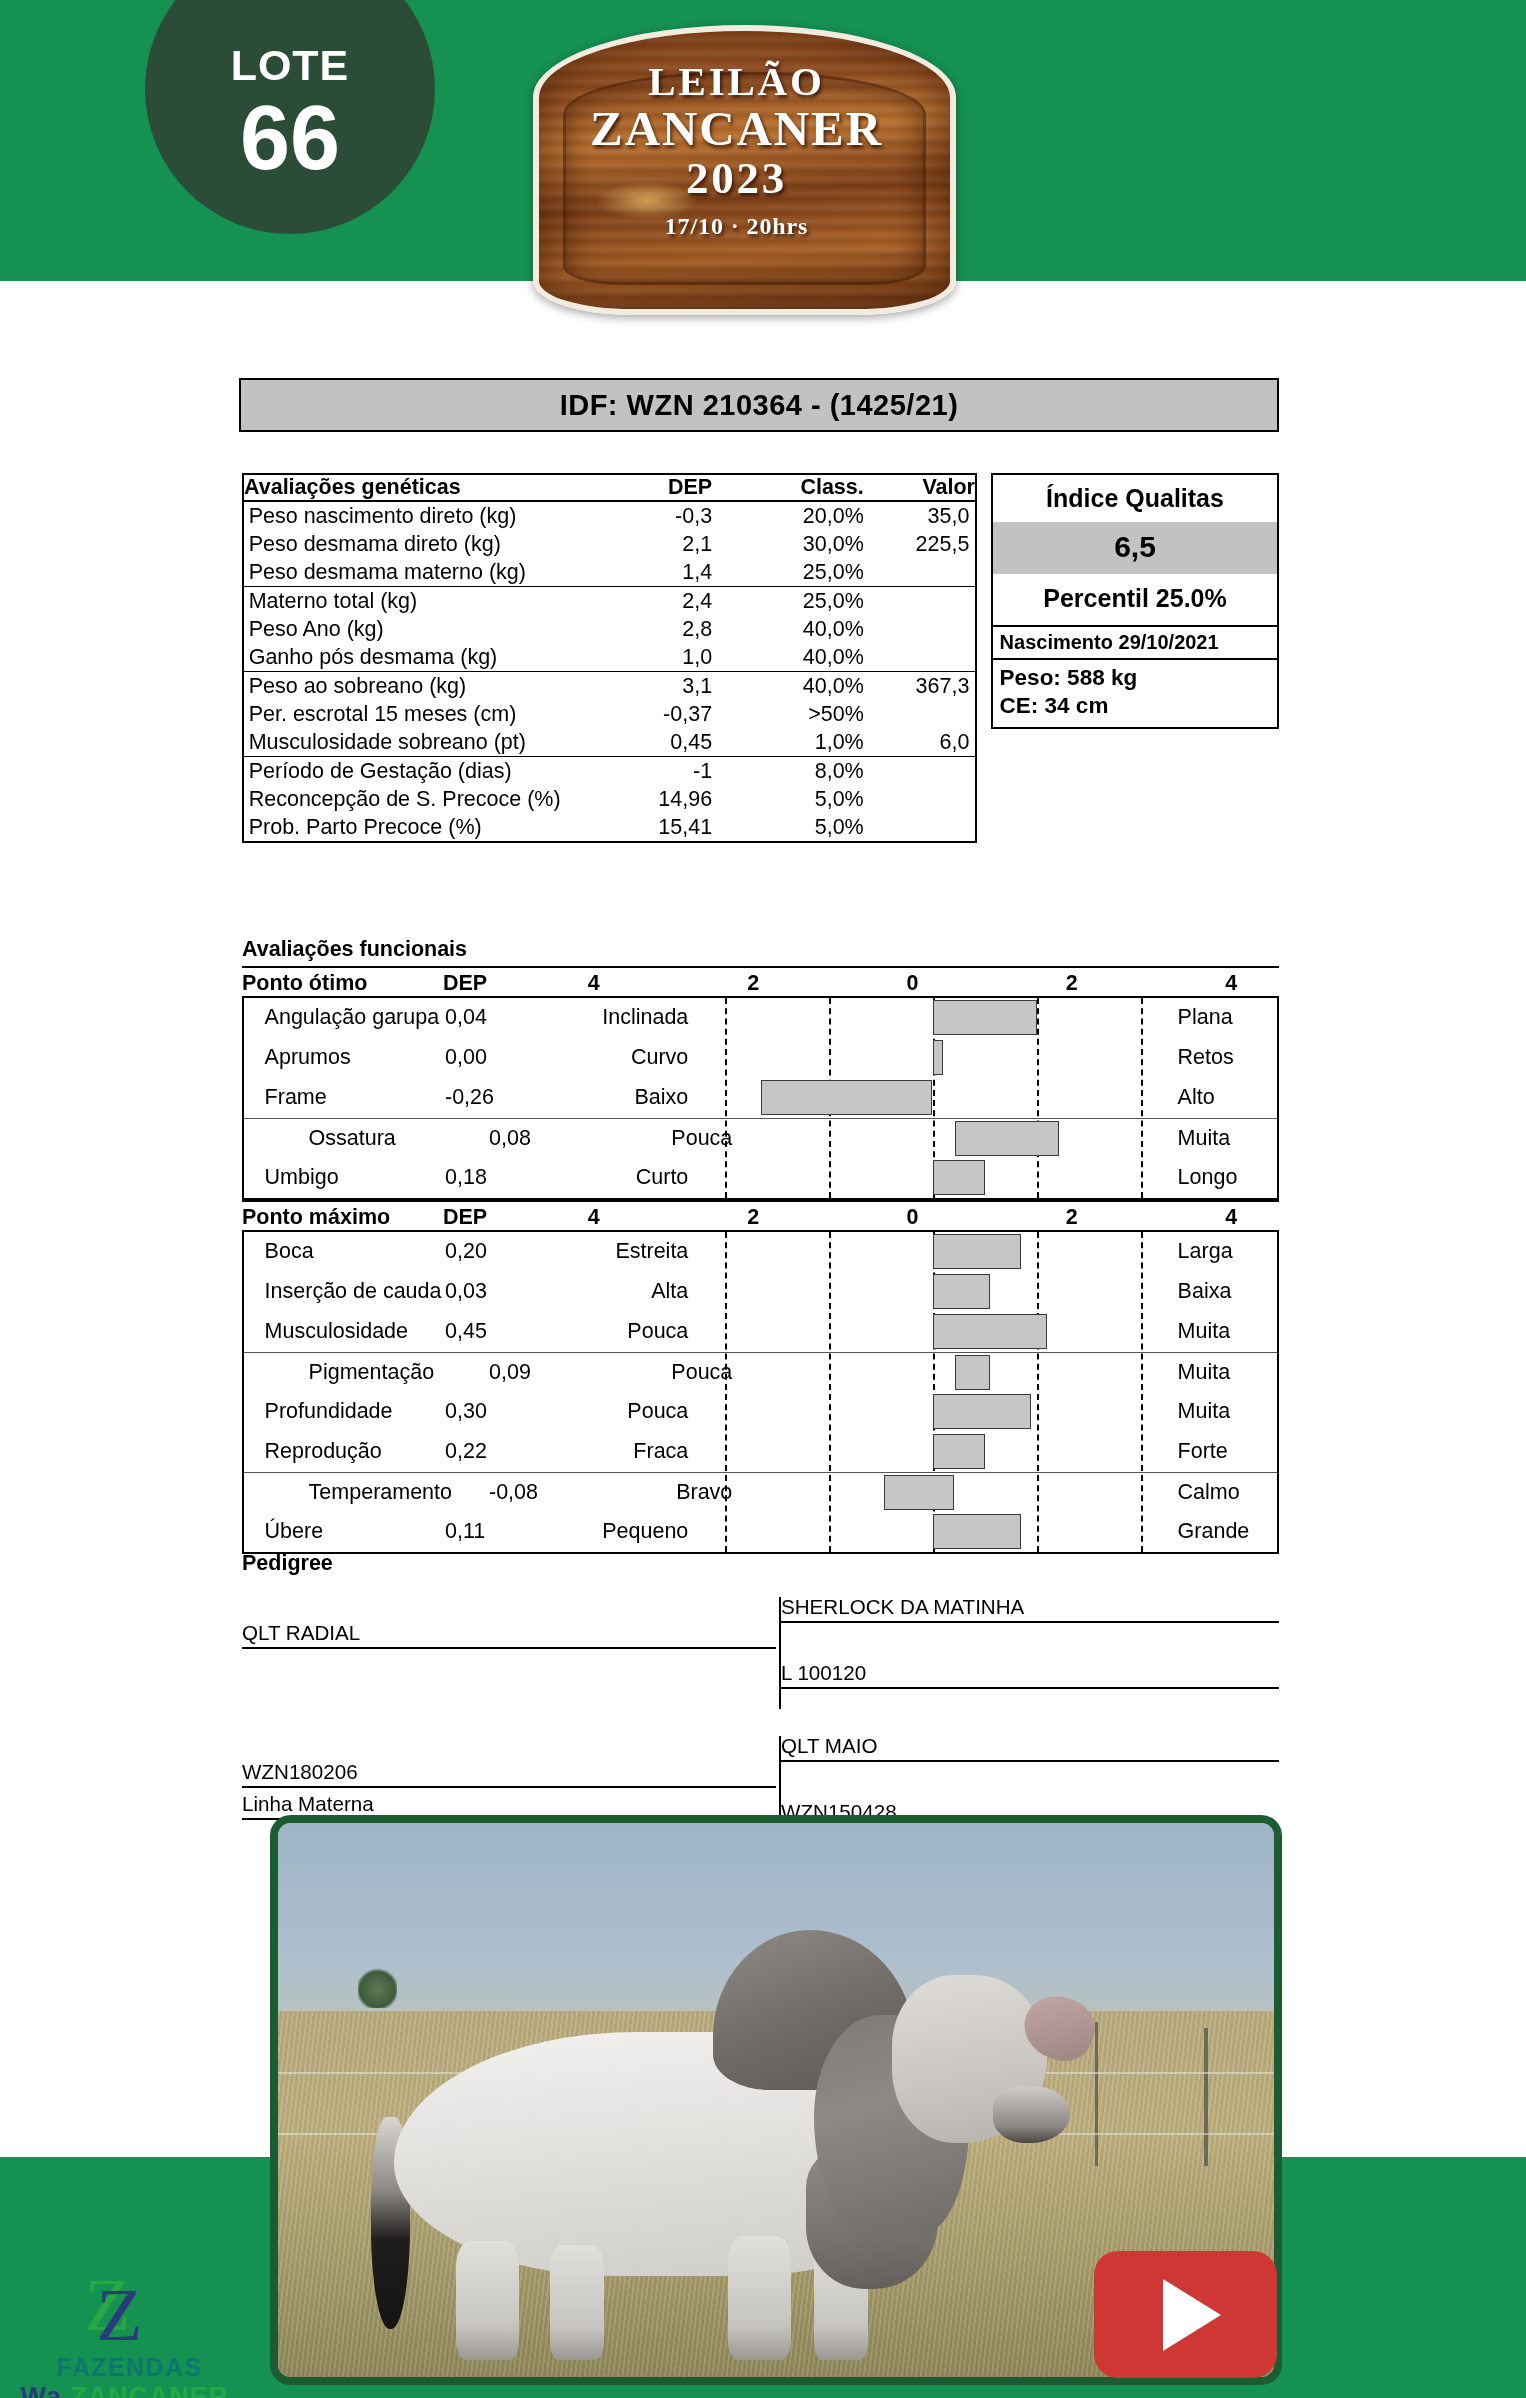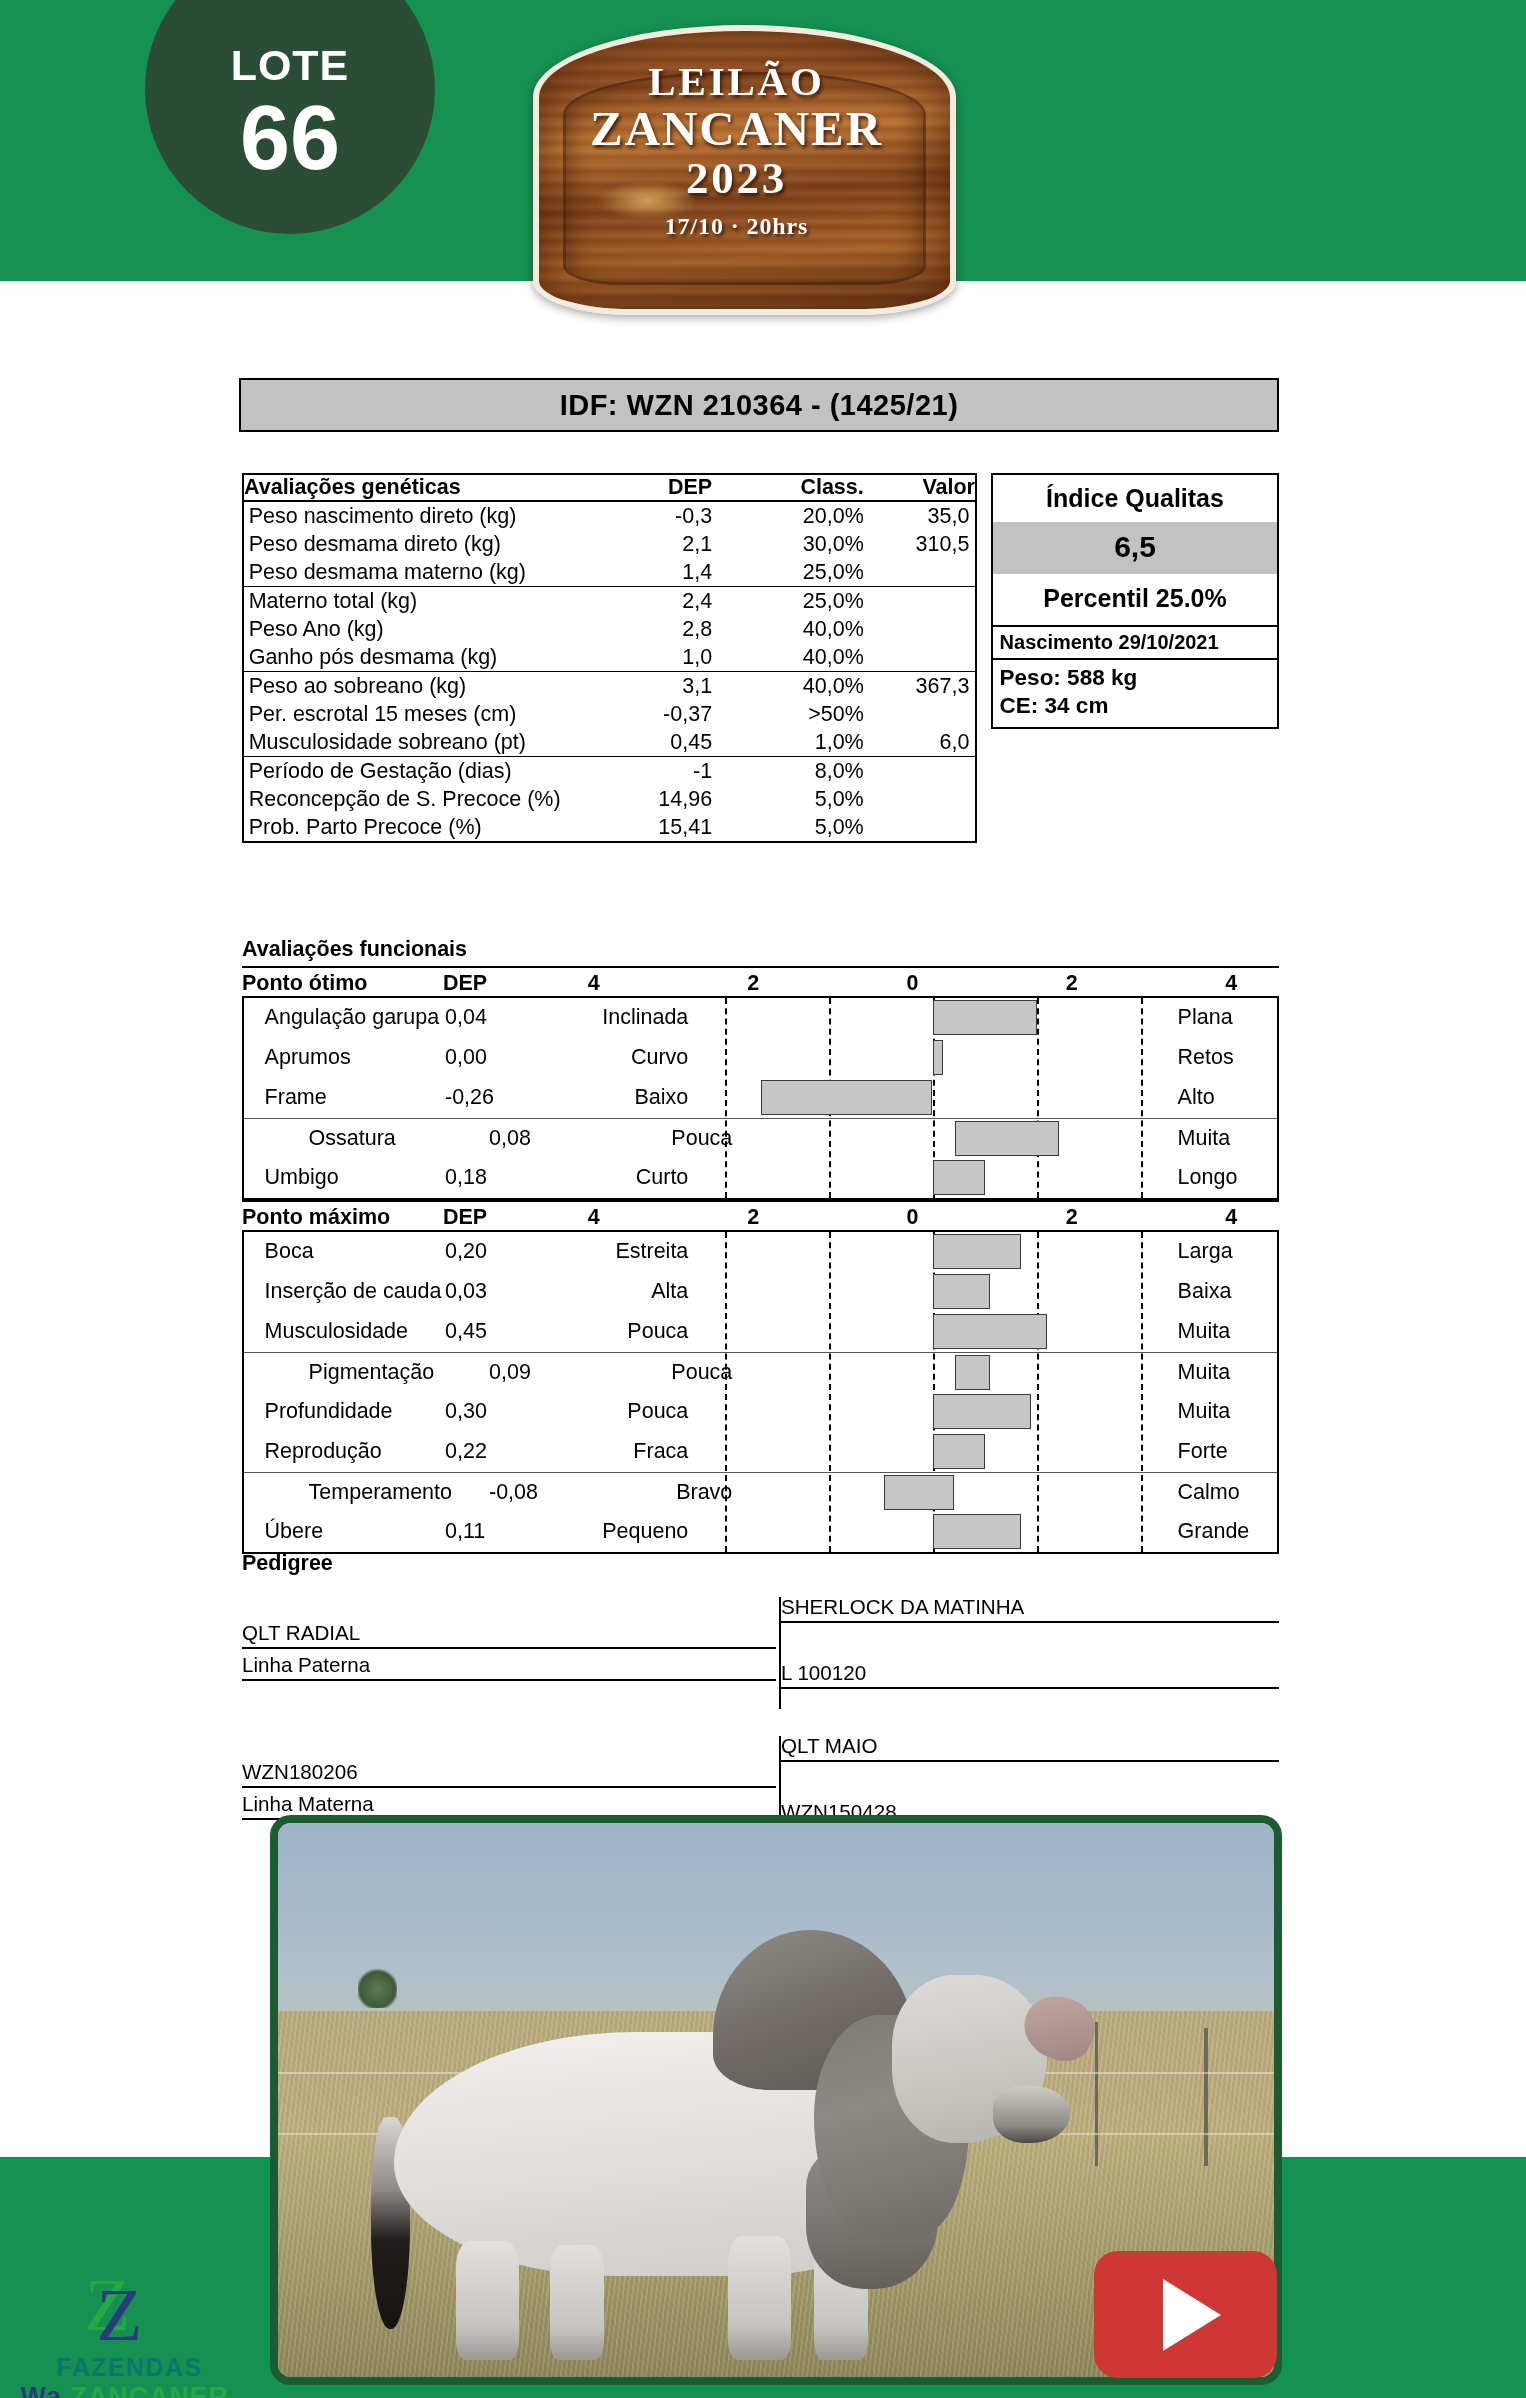--- a/index.html
+++ b/index.html
@@ -321,21 +321,21 @@
           <tr class="gen-row gen-sep-top">
             <td class="lbl">Peso nascimento direto (kg)</td>
             <td class="n">-0,3</td>
             <td class="n">20,0%</td>
             <td class="n pad">35,0</td>
           </tr>
           <tr class="gen-row">
             <td class="lbl">Peso desmama direto (kg)</td>
             <td class="n">2,1</td>
             <td class="n">30,0%</td>
-            <td class="n pad">310,5</td>
+            <td class="n pad">225,5</td>
           </tr>
           <tr class="gen-row">
             <td class="lbl">Peso desmama materno (kg)</td>
             <td class="n">1,4</td>
             <td class="n">25,0%</td>
             <td class="n pad"></td>
           </tr>
           <tr class="gen-row grp-div">
             <td class="lbl">Materno total (kg)</td>
             <td class="n">2,4</td>
@@ -574,21 +574,20 @@
 
   <div class="ped-wrap">
     <div class="ped-title">Pedigree</div>
     <div class="ped-grid">
 
       <div class="ped-vbar" style="top:0px;height:112px"></div>
       <div class="ped-vbar" style="top:139px;height:112px"></div>
 
       <div class="ped-left" style="top:20.6px">
         <div class="ped-name ped-line">QLT RADIAL</div>
-        <div class="ped-name ped-line">Linha Paterna</div>
       </div>
       <div class="ped-right" style="top:-5.6px">
         <div class="ped-name ped-line">SHERLOCK DA MATINHA</div>
         <div style="height:34px"></div>
         <div class="ped-name ped-line">L 100120</div>
       </div>
 
       <div class="ped-left" style="top:159px">
         <div class="ped-name ped-line">WZN180206</div>
         <div class="ped-name ped-line">Linha Materna</div>

